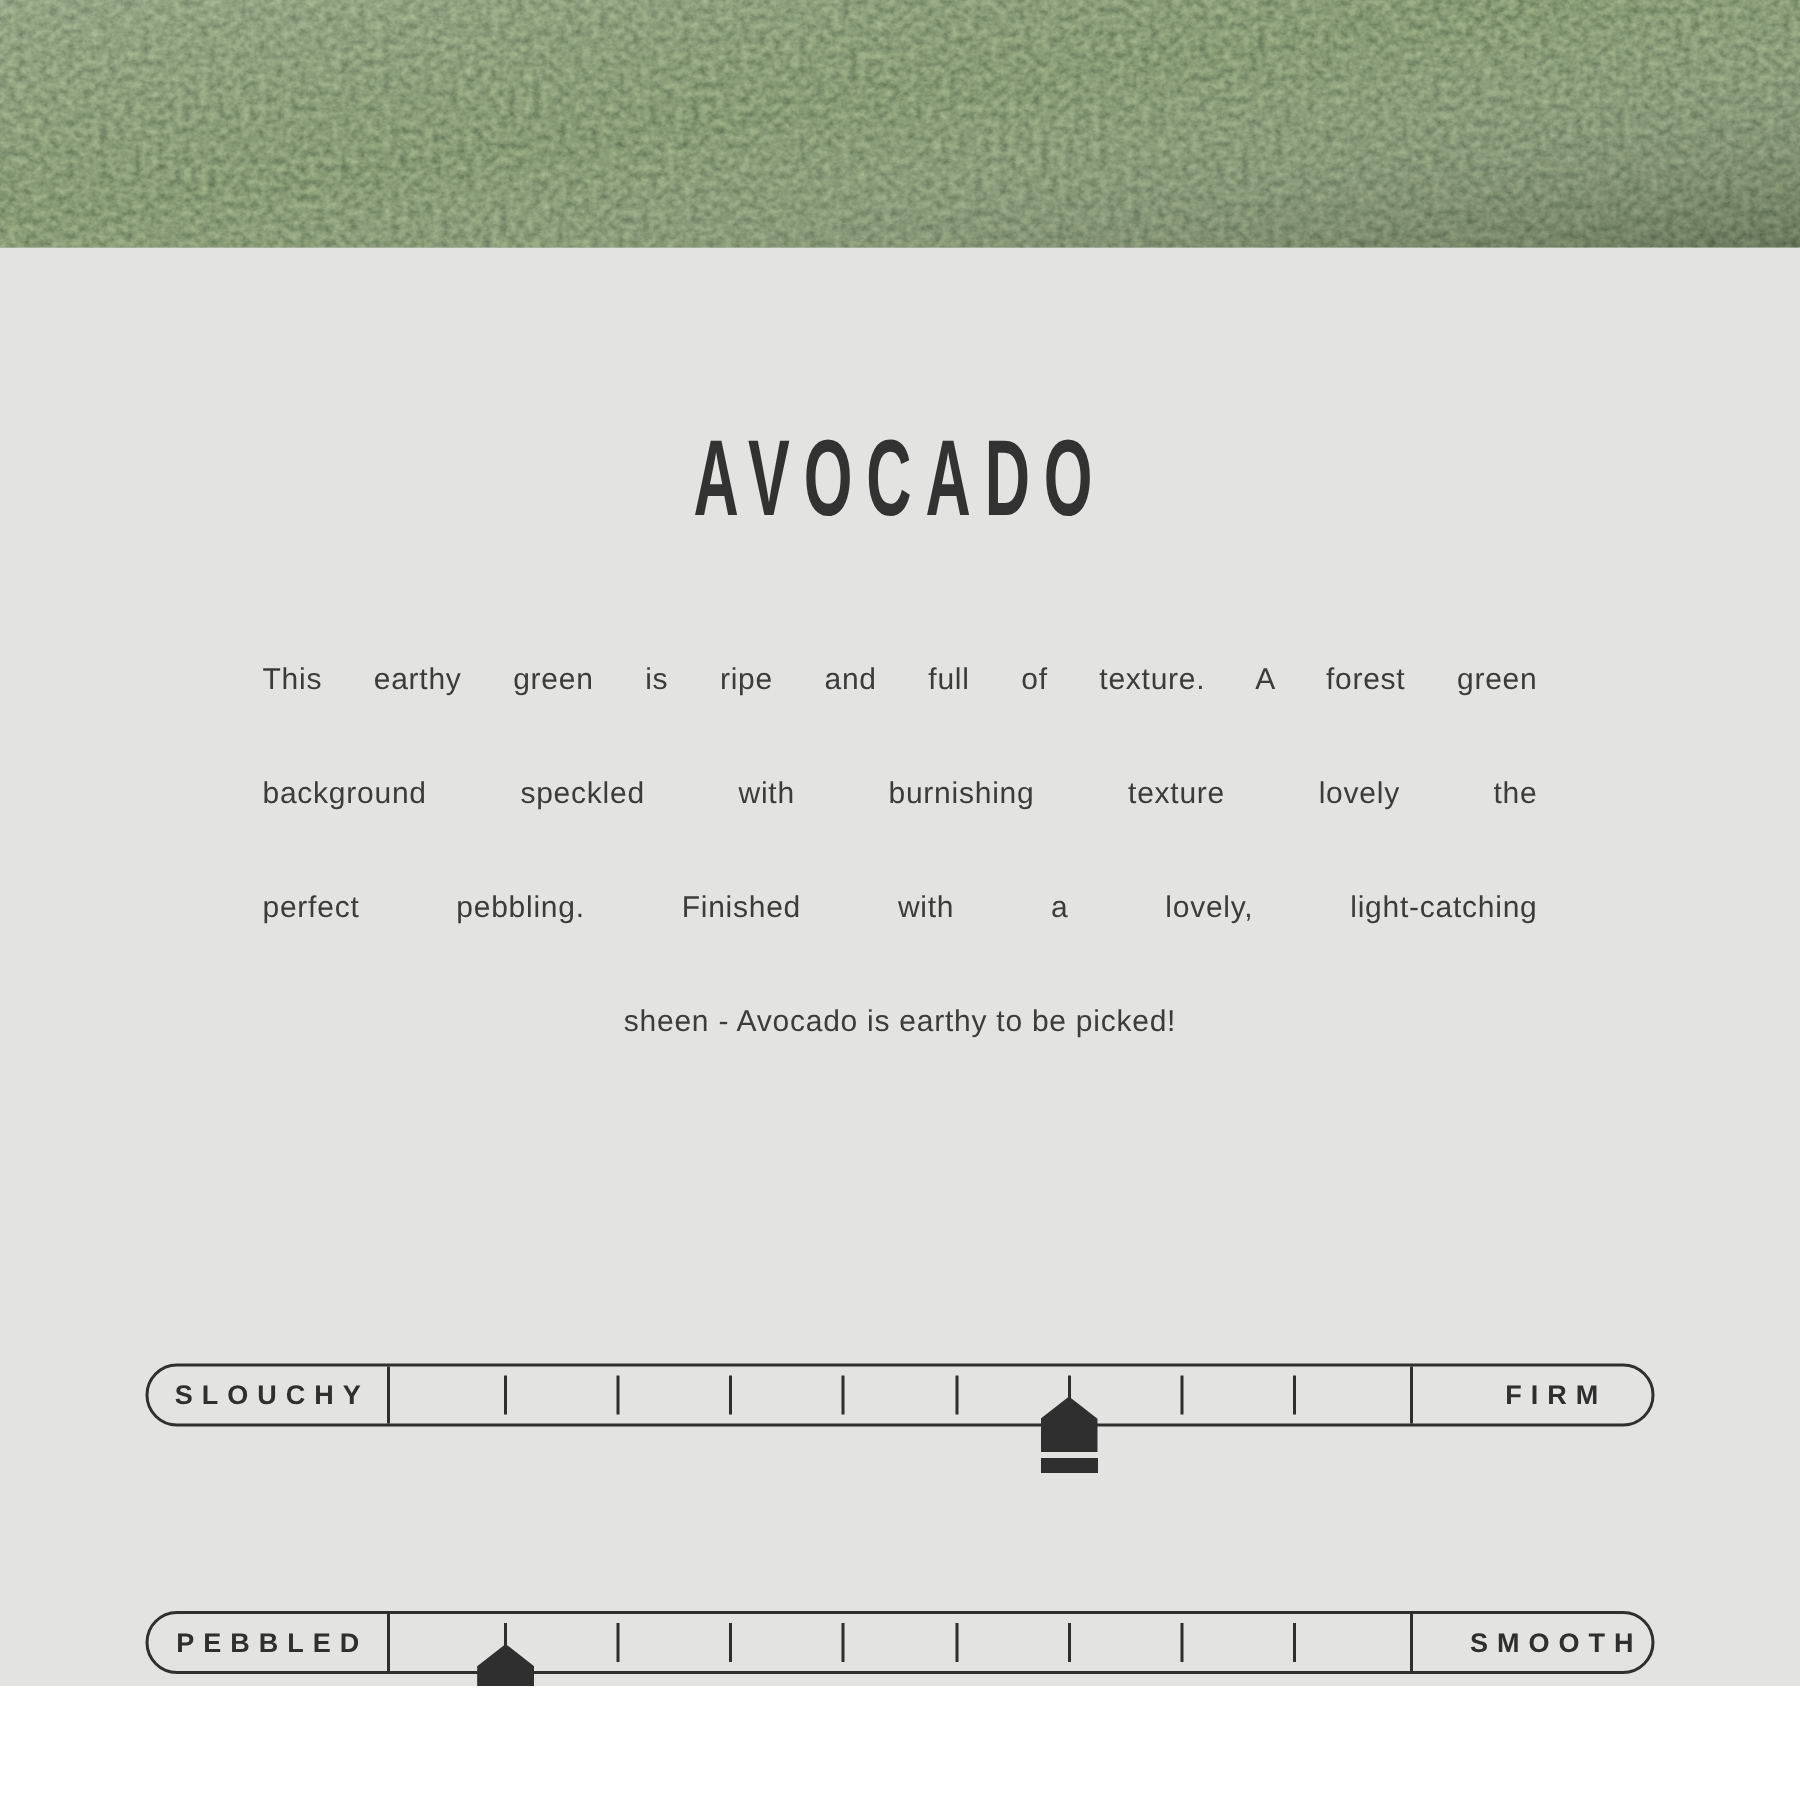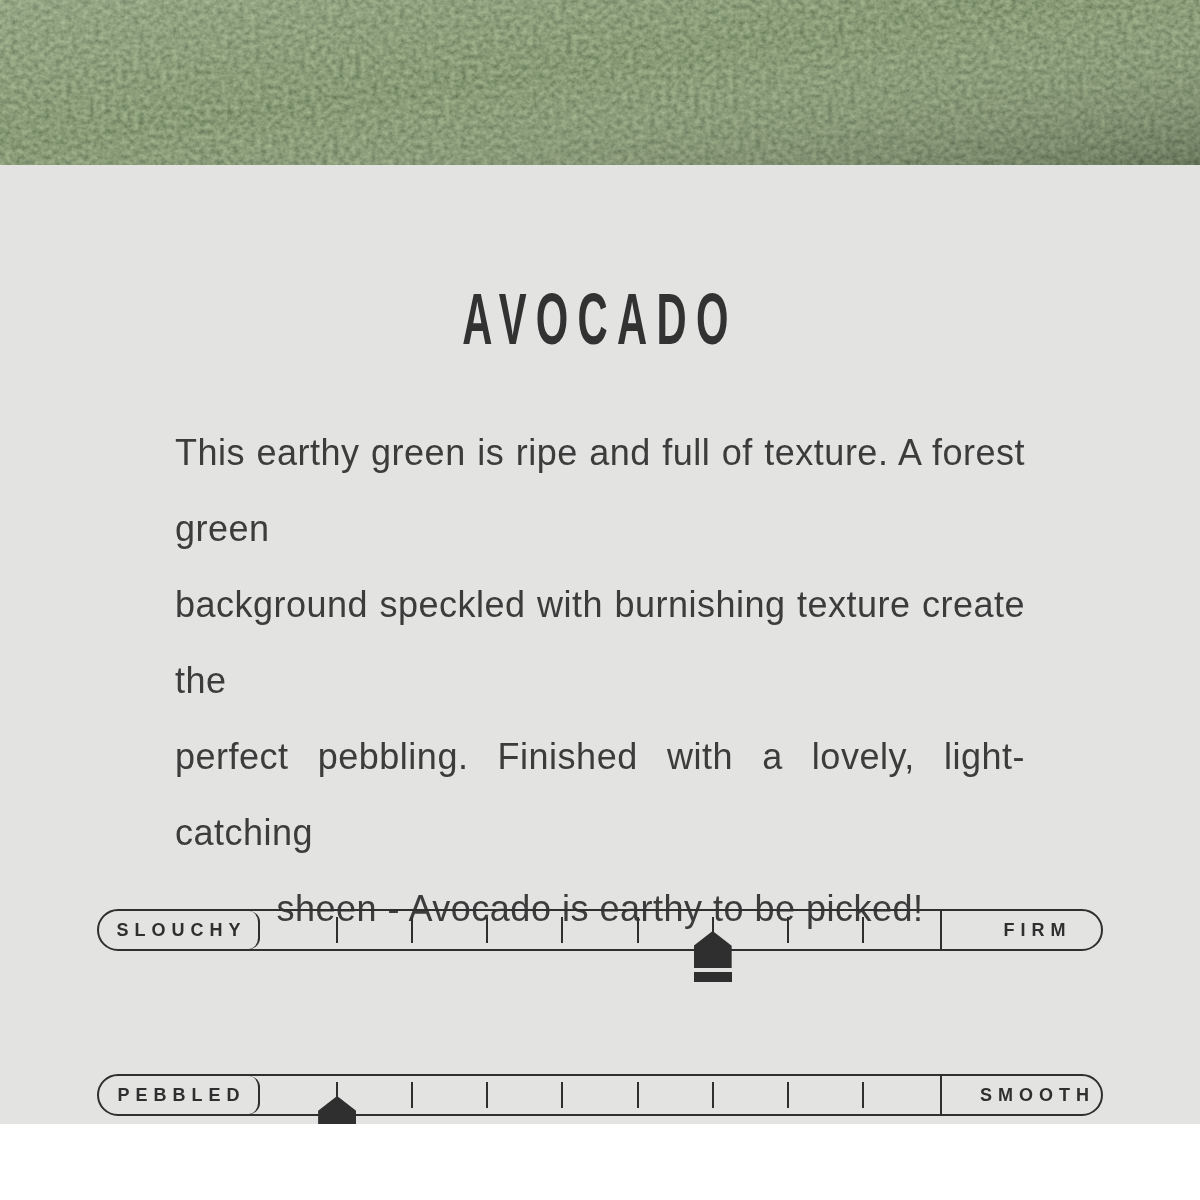--- a/index.html
+++ b/index.html
@@ -33,21 +33,21 @@
     color: #323232;
     transform: scaleX(0.58);
     white-space: nowrap;
   }
 
   
   .desc {
     position: absolute;
     top: 415px; left: 175px;
     width: 850px;
-    font-size: 36px;
+    font-size: 20px;
     line-height: 76px;
     letter-spacing: 0.5px;
     color: #3c3c3c;
   }
   .desc-line {
     text-align: justify;
     text-align-last: justify;
     text-justify: inter-word;
   }
   .desc-line.last { text-align-last: center; }
@@ -72,21 +72,21 @@
     display: flex;
     align-items: center;
     justify-content: center;
     font-weight: 700;
     font-size: 18px;
     letter-spacing: 6px;
     padding-left: 6px; 
     box-sizing: border-box;
     color: #2f2f2f;
   }
-  .cap-left  { left: 0;  border-right: 2px solid #2f2f2f; border-radius: 11px; }
+  .cap-left  { left: 0;  border-right: 2px solid #2f2f2f; }
   .cap-right { right: 0; border-left: 2px solid #2f2f2f; padding-left: 32px; }
 
   .tick {
     position: absolute;
     top: 50%;
     transform: translateY(-50%);
     width: 2px;
     height: 26px;
     background: #2f2f2f;
   }
@@ -131,21 +131,21 @@
       <rect width="1200" height="165" fill="#3c4f2e"></rect>
       <rect width="1200" height="165" filter="url(#leatherNoise)" opacity="0.92"></rect>
       <rect width="1200" height="165" fill="url(#sheen)"></rect>
     </svg>
   </div>
 
   <div class="title">AVOCADO</div>
 
   <div class="desc">
     <div class="desc-line">This earthy green is ripe and full of texture. A forest green</div>
-    <div class="desc-line">background speckled with burnishing texture create the</div>
+    <div class="desc-line">background speckled with burnishing texture lovely the</div>
     <div class="desc-line">perfect pebbling. Finished with a lovely, light-catching</div>
     <div class="desc-line last">sheen - Avocado is earthy to be picked!</div>
   </div>
 
   <div class="scale scale--firmness">
     <div class="cap cap-left">SLOUCHY</div>
     <div class="cap cap-right">FIRM</div>
     <div class="marker" style="left: 594.667px;">
       <div class="marker-head"></div>
       <div class="marker-base"></div>

